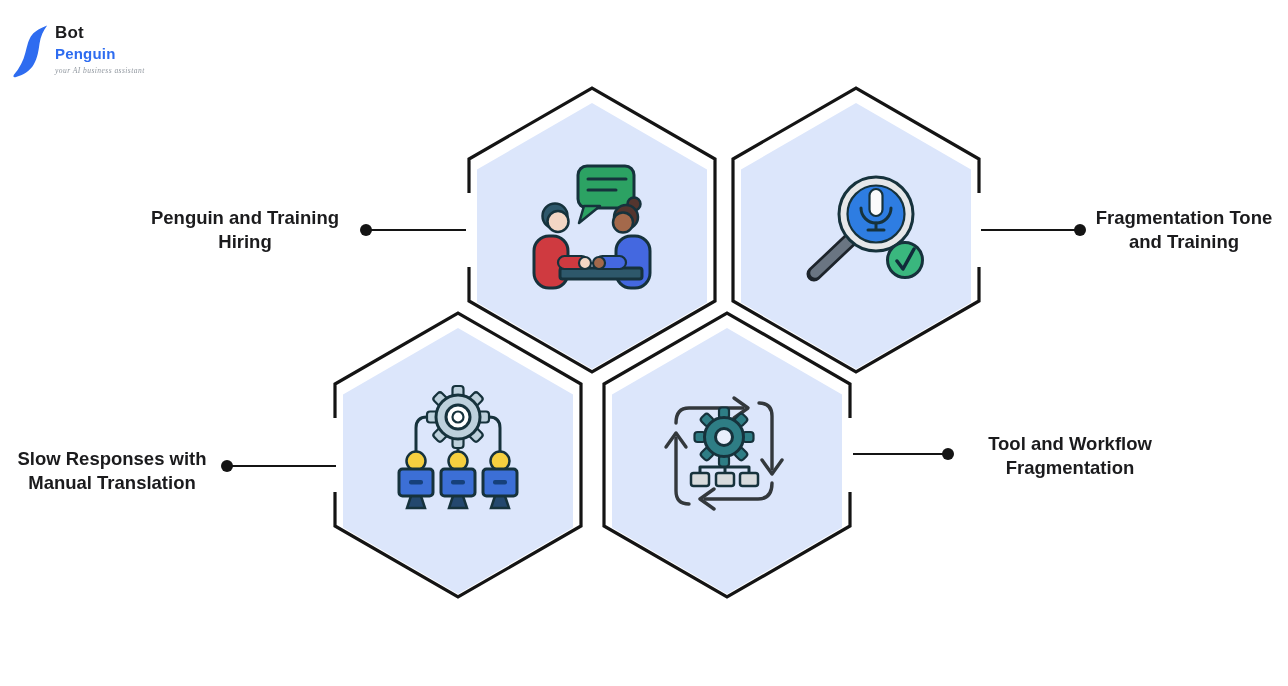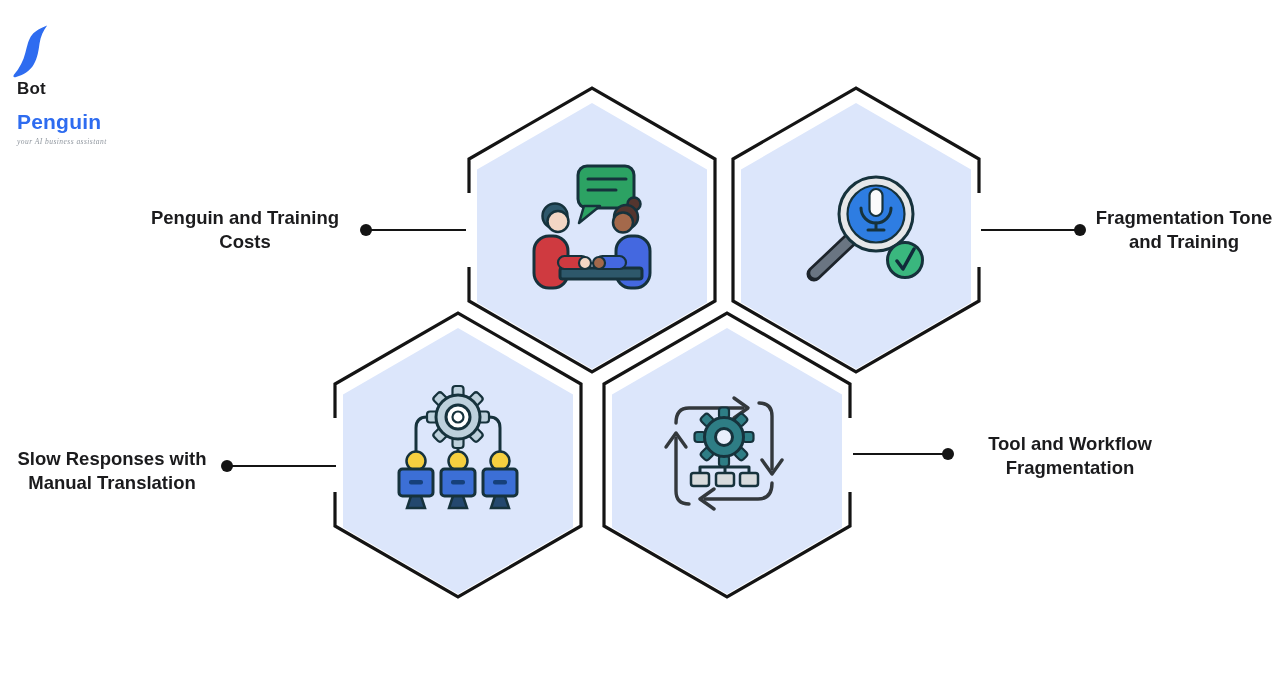--- a/index.html
+++ b/index.html
@@ -1,25 +1,25 @@
 <!DOCTYPE html>
 <html style="--brand-blue: #2e6cf0; --hexagon-fill: #dce6fb; --outline-black: #141414; --label-text: #1b1b1d; --bubble-green: #2ca263; --lens-blue: #2e7de2; --check-green: #3ab77e; --gear-teal: #2e7d85; --gear-steel: #bdd0dc; --monitor-blue: #3c6fd6; --head-yellow: #f6cf3f; --shirt-red: #cf3a40; --shirt-blue: #4468e0;"><head>
 <meta charset="utf-8">
 <style>
   html,body{margin:0;padding:0;background:#ffffff;}
   .canvas{
     position:relative;width:1288px;height:686px;background:#ffffff;
     overflow:hidden;font-family:"Liberation Sans",sans-serif;
   }
   
-  .logo{position:absolute;left:12px;top:24px;display:flex;align-items:flex-start;flex-direction:column;}
+  .logo{position:absolute;left:12px;top:24px;display:flex;align-items:flex-start;}
   .logo svg{display:block;}
   .logo-text{margin-left:5px;line-height:1;}
   .logo-bot{font-weight:700;font-size:17px;color:var(--label-text);letter-spacing:.2px;}
-  .logo-penguin{font-weight:700;font-size:21px;color:var(--brand-blue);margin-top:14px;letter-spacing:.2px;}
+  .logo-penguin{font-weight:700;font-size:15px;color:var(--brand-blue);margin-top:5px;letter-spacing:.2px;}
   .logo-tagline{font-style:italic;font-size:7.5px;color:#8f969e;margin-top:6px;letter-spacing:.45px;white-space:nowrap;font-family:Liberation Serif, serif;}
   
   .hex{position:absolute;width:260px;height:292px;overflow:visible;}
   .hex-outline{fill:none;stroke:var(--outline-black);stroke-width:3.2;}
   .f-hex{fill:var(--hexagon-fill);}
   
   .o2{stroke:#16323c;stroke-width:2.2;}
   .o25{stroke:#16323c;stroke-width:2.5;}
   .o3{stroke:#16323c;stroke-width:3;}
   .wire{fill:none;stroke:#16323c;stroke-width:3;stroke-linecap:round;}
@@ -184,21 +184,21 @@
   <div class="cdot" style="left:1074px;top:224px;"></div>
 
   <div class="cline" style="left:227px;top:464.7px;width:109px;"></div>
   <div class="cdot" style="left:221px;top:460px;"></div>
 
   <div class="cline" style="left:853px;top:452.7px;width:95px;"></div>
   <div class="cdot" style="left:942px;top:448px;"></div>
 
   <div class="label label-hiring">
     <span>Penguin and Training</span><br>
-    <span>Costs</span>
+    <span>Hiring</span>
   </div>
   <div class="label label-tone">
     <span>Fragmentation Tone</span><br>
     <span>and Training</span>
   </div>
   <div class="label label-tool">
     <span>Tool and Workflow</span><br>
     <span>Fragmentation</span>
   </div>
   <div class="label label-slow">

